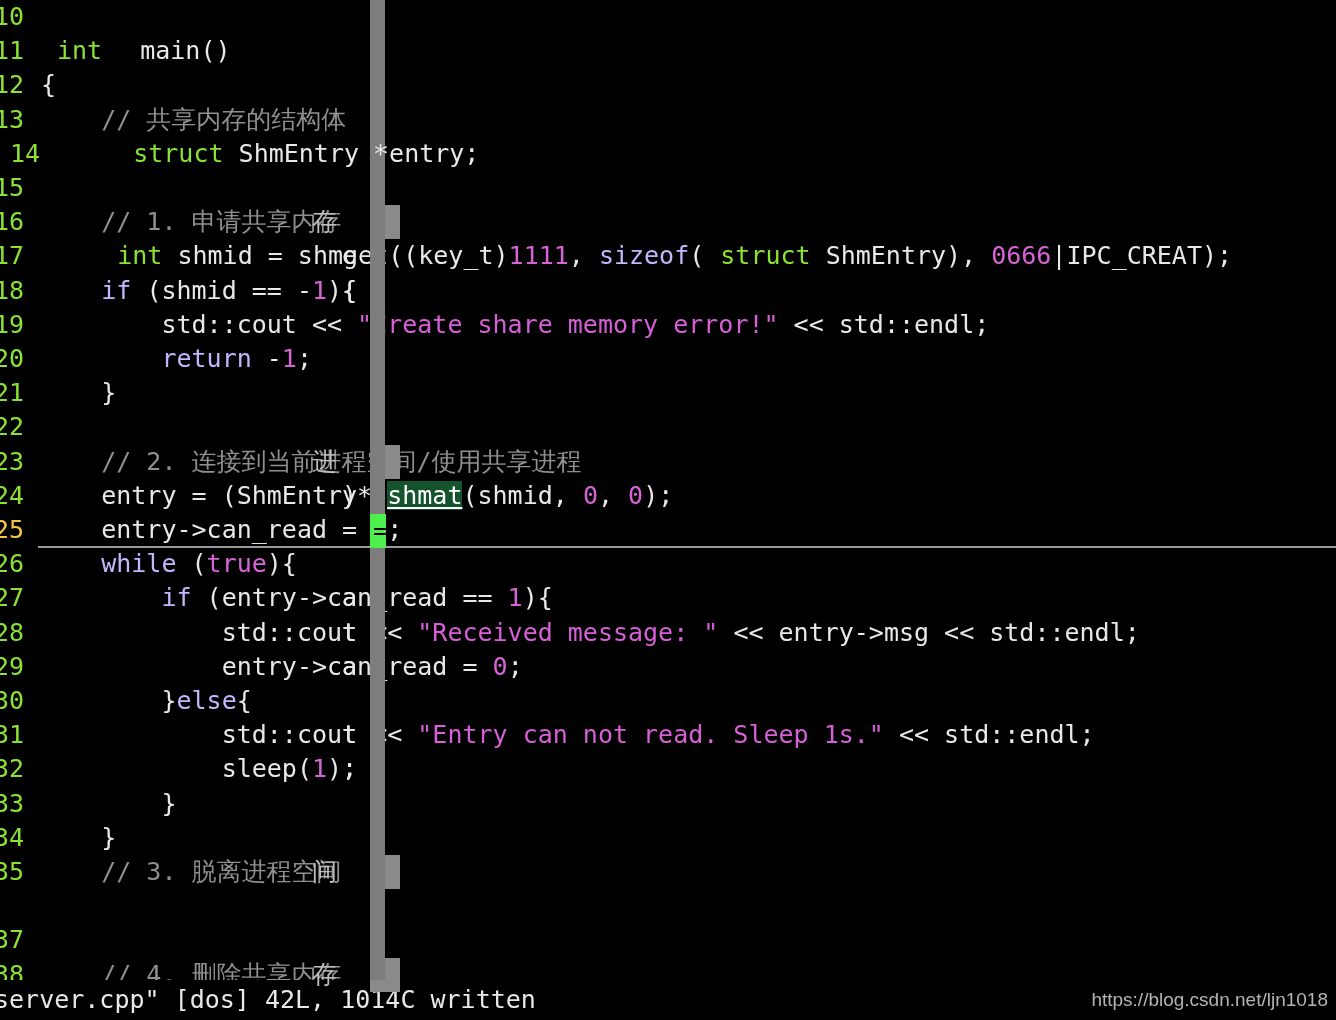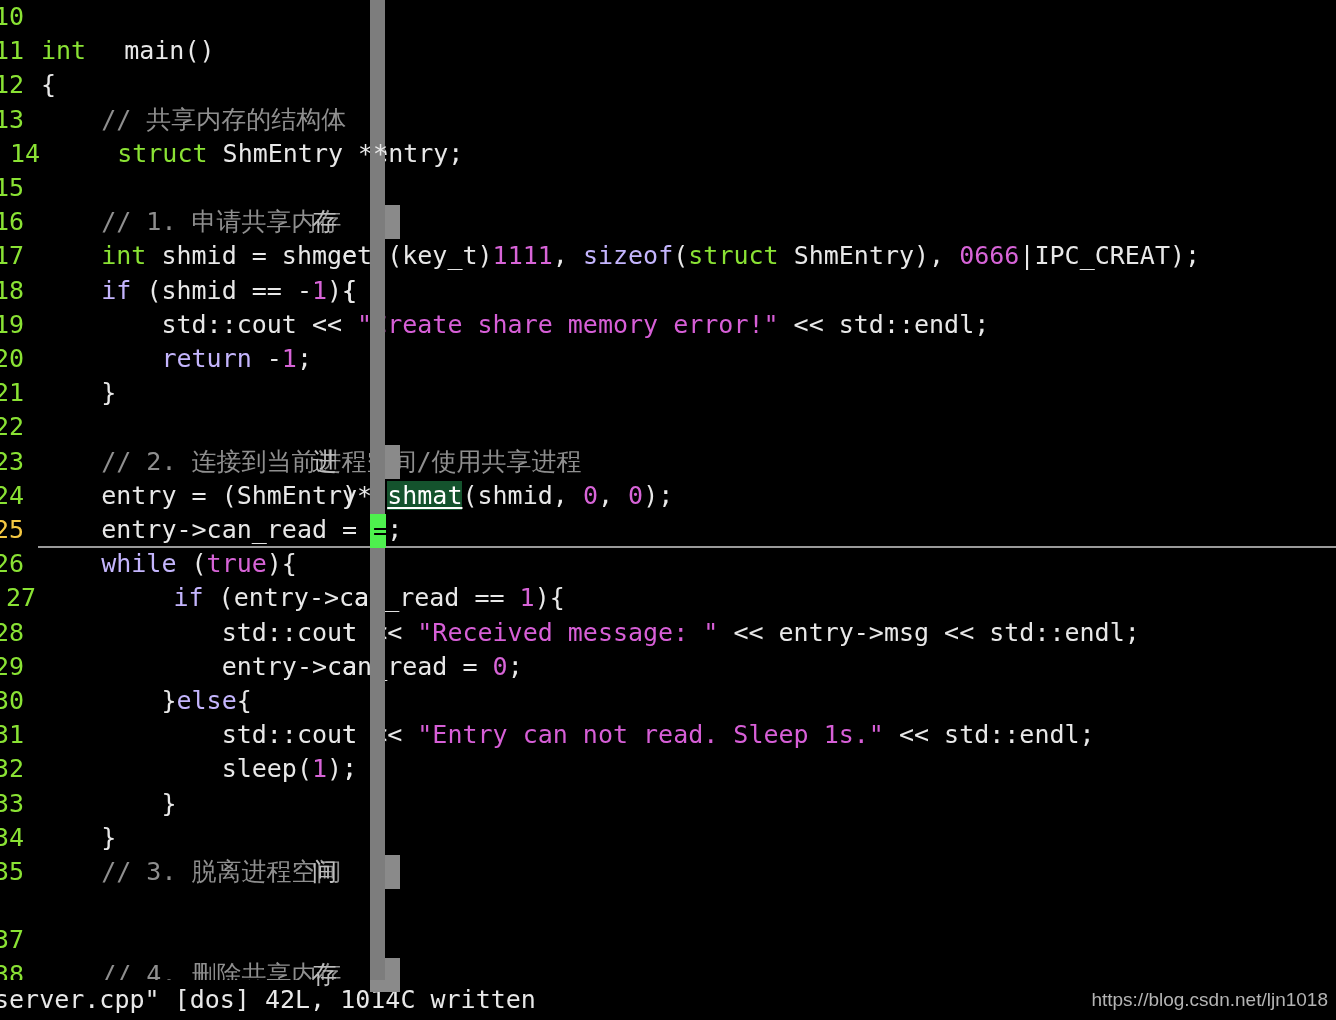--- a/index.html
+++ b/index.html
@@ -65,21 +65,21 @@
     top: 33px;
     width: 1298px;
     height: 2px;
     background: #9a9a9a;
     z-index: 4;
   }
 
   
   .c-normal  { color: #e8e8e8; }
   .c-comment { color: #8f8f8f; text-align: center; }
-  .c-type    { color: #8ae234; }
+  .c-type    { color: #8ae234; margin-left: 16px; }
   .c-keyword { color: #c4b5fd; }
   .c-number  { color: #d764d7; }
   .c-string  { color: #d75fd7; }
   .c-func    { color: #e8e8e8; margin-left: 23px; }
 
   
   #scrollbar {
     position: absolute;
     left: 370px;
     top: 0;
@@ -262,21 +262,21 @@
       <div class="cursor-underline"></div>
       <div id="cursor-block" style="left:370px;top:1px;"></div>
       <span id="cursor-char" style="left:373px;top:1px;">=</span>
     </div>
 
     <div class="code-line" style="top:547.2px;position:absolute;left:0;width:1336px">
       <span class="lnum">26</span>
       <span class="ltext">    <span class="c-keyword">while</span><span class="c-normal"> (</span><span class="c-number">true</span><span class="c-normal">){</span></span>
     </div>
 
-    <div class="code-line" style="top:581.4px;position:absolute;left:12px;width:1228px">
+    <div class="code-line" style="top:581.4px;position:absolute;left:0;width:1228px">
       <span class="lnum">27</span>
       <span class="ltext">        <span class="c-keyword">if</span><span class="c-normal"> (entry-&gt;can_read == </span><span class="c-number">1</span><span class="c-normal">){</span></span>
       <span class="over-bar">                    a</span>
     </div>
 
     <div class="code-line" style="top:615.6px;position:absolute;left:0;width:1336px">
       <span class="lnum">28</span>
       <span class="ltext">            <span class="c-normal">std::cout &lt;&lt; </span><span class="c-string">"Received message: "</span><span class="c-normal"> &lt;&lt; entry-&gt;msg &lt;&lt; std::endl;</span></span>
       <span class="over-bar">                    t</span>
     </div>

